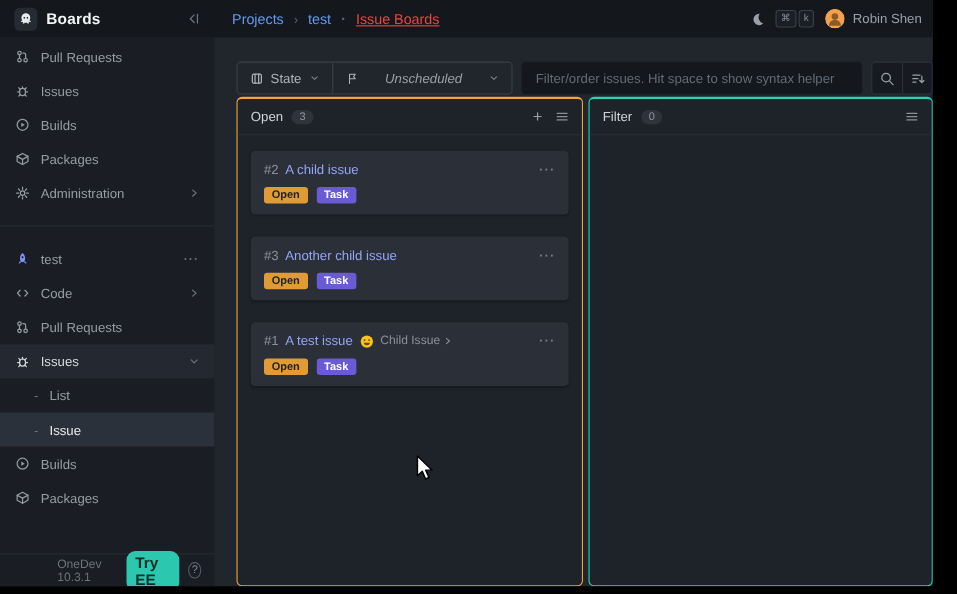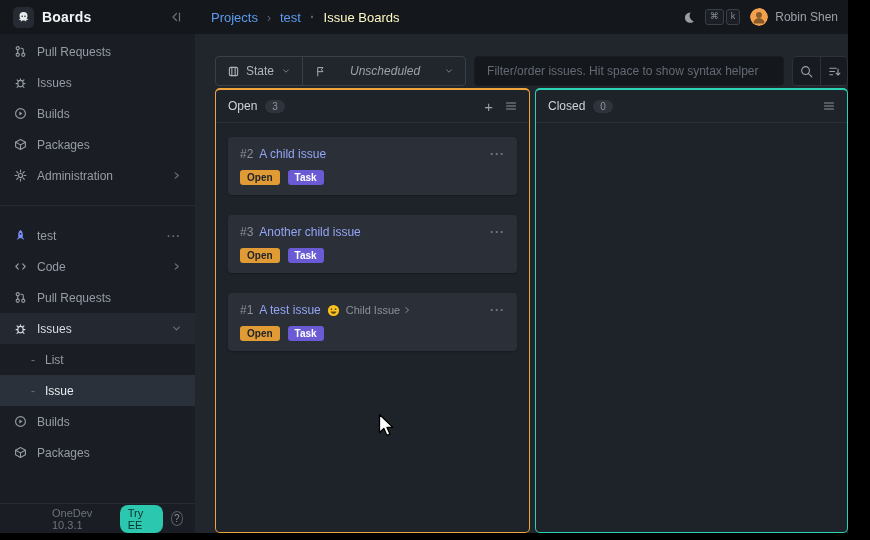--- a/index.html
+++ b/index.html
@@ -14,21 +14,21 @@
   
   .topbar { height:34px; min-height:34px; background:#14171c; display:flex; align-items:center; color:#c7ccd3; }
   .brand { width:195px; min-width:195px; display:flex; align-items:center; gap:8px; padding:0 13px; }
   .logo { width:21px; height:21px; border-radius:5px; background:#262b33; display:flex; align-items:center; justify-content:center; }
   .brand-name { font-weight:bold; font-size:14px; color:#f2f4f6; letter-spacing:.2px; }
   .collapse { margin-left:auto; color:#6c737c; cursor:pointer; }
   .crumbs { display:flex; align-items:center; gap:9px; font-size:13px; padding-left:16px; }
   .crumb-link { color:var(--link, #5e9bf0); cursor:pointer; }
   .crumb-sep1::before { content:"›"; color:#5b626b; font-size:12px; }
   .crumb-sep2::before { content:"·"; color:#5b626b; font-size:14px; font-weight:bold; }
-  .crumb-current { color:#fef9c3; }
+  .crumb-current { color:#ef4444;text-decoration:underline; }
   .top-right { margin-left:auto; display:flex; align-items:center; gap:7px; padding-right:10px; }
   .moon-btn { color:#9aa0a8; cursor:pointer; display:flex; }
   .keycaps { display:flex; gap:2px; margin:0 3px; }
   .keycap { border:1px solid #3a4049; border-radius:3px; color:#868d96; font-size:9px; padding:1px 4px; line-height:1.25; background:#1b1f25; }
   .avatar { width:18px; height:18px; border-radius:50%; overflow:hidden; cursor:pointer; }
   .user-name { font-size:12px; color:#9aa0a8; cursor:pointer; }
 
   
   .frame { flex:1; display:flex; min-height:0; }
 
@@ -38,21 +38,21 @@
   .nav-item { height:31px; display:flex; align-items:center; gap:10px; padding:0 14px; font-size:12px; color:#969ca5; cursor:pointer; }
   .nav-item .chev { margin-left:auto; color:#6c737c; display:flex; }
   .nav-item.highlight { background:#242931; color:#d8dce2; }
   .nav-item .row-dots { margin-left:auto; color:#6c737c; font-weight:bold; letter-spacing:1px; font-size:11px; }
   .nav-sep { height:1px; background:#262b33; margin:14px 0; }
   .sub-item { height:31px; display:flex; align-items:center; padding:0 14px 0 31px; font-size:12px; color:#969ca5; cursor:pointer; }
   .sub-item::before { content:"-"; margin-right:10px; color:#6c737c; }
   .sub-item.active { background:#2b313b; color:#e9ecf0; }
   .side-footer { height:30px; min-height:30px; border-top:1px solid #262b33; display:flex; align-items:center; gap:8px; padding:0 12px; }
   .version { font-size:11px; color:#6c737c;margin-left:40px; }
-  .tryee { background:#2bc7ae; color:#0d2f29; font-size:11px; font-weight:normal; padding:2px 8px; border-radius:8px; cursor:pointer; }
+  .tryee { background:#2bc7ae; color:#0d2f29; font-size:14px; font-weight:bold; padding:2px 8px; border-radius:8px; cursor:pointer; }
   .help { margin-left:auto; width:15px; height:15px; border-radius:50%; border:1px solid #555c66; color:#8a9099;
     font-size:10px; display:flex; align-items:center; justify-content:center; cursor:pointer; }
 
   
   .main { flex:1; display:flex; flex-direction:column; padding:22px 0 0 20px; min-width:0; }
   .toolbar { display:flex; align-items:stretch; gap:8px; margin-bottom:2px; height:30px; min-height:30px; }
   .btn-group { display:flex; border:1px solid #3a4049; border-radius:4px; background:#21262d; }
   .tb-btn { display:flex; align-items:center; gap:7px; padding:0 12px; font-size:12px; color:#aeb4bc; cursor:pointer; }
   .tb-btn + .tb-btn { border-left:1px solid #3a4049;gap:24px; }
   .tb-btn .caret { color:#7a818a; display:flex; margin-left:1px; }
@@ -401,21 +401,21 @@
                 <span class="badge open">Open</span>
                 <span class="badge task">Task</span>
               </div>
             </div>
 
           </div>
         </section>
 
         <section class="column closed">
           <div class="col-head">
-            <span class="col-title">Closed</span>
+            <span class="col-title">Filter</span>
             <span class="col-count">0</span>
             <span class="col-actions">
               <span class="col-menu icon">
                   <svg width="12" height="12" viewBox="0 0 12 12">
                     <path d="M1.5 3h9M1.5 6h9M1.5 9h9"></path>
                   </svg>
                 </span>
             </span>
           </div>
           <div class="cards"></div>

